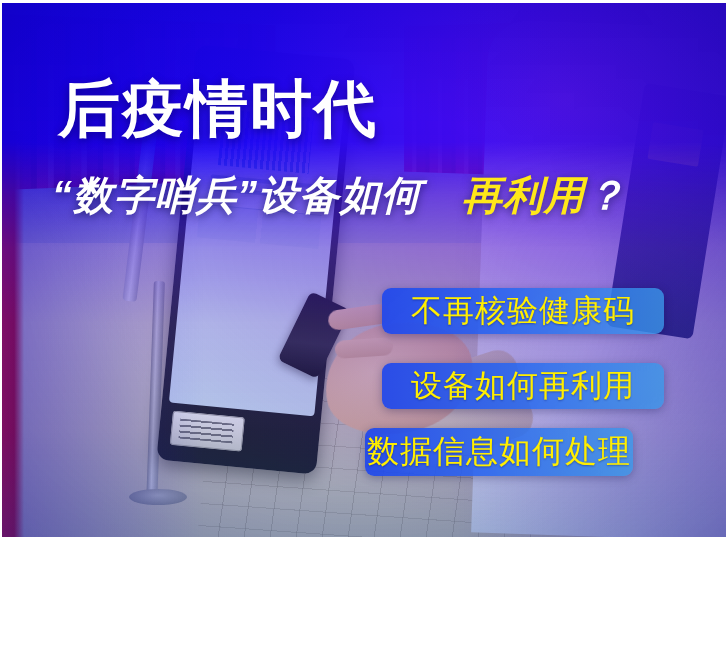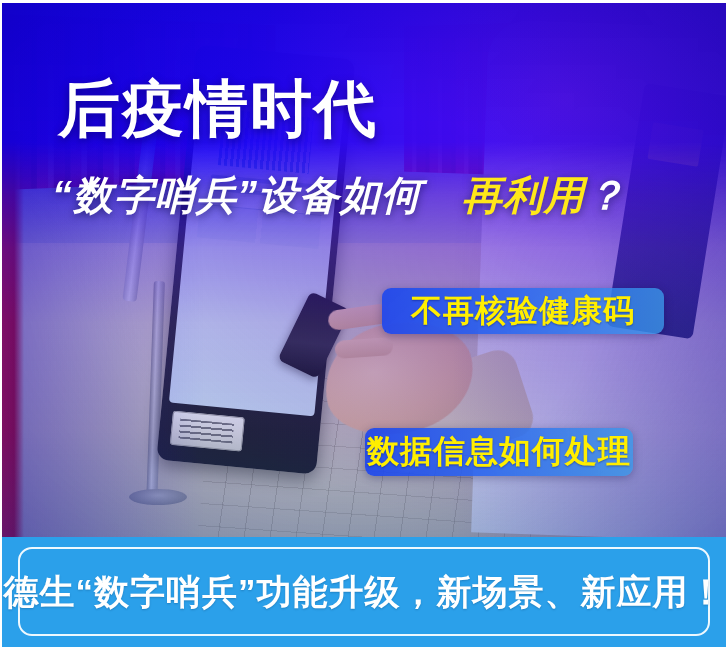--- a/index.html
+++ b/index.html
@@ -209,21 +209,21 @@
     font-style:italic;
     text-shadow:0 2px 8px rgba(0,0,40,.55);
     white-space:nowrap;
   }
   .subtitle .hl{ color:#ffe819;margin-left:40px; }
 
   
   .pill{
     position:absolute;
     display:flex; align-items:center; justify-content:center;
-    color:#ffee00; font-weight:bold; letter-spacing:1px;
+    color:#ffee00; font-weight:normal; letter-spacing:1px;
     border-radius:9px;
     background:linear-gradient(90deg, rgba(30,70,235,.92) 0%, rgba(40,100,238,.88) 45%, rgba(58,150,232,.80) 100%);
     box-shadow:0 2px 10px rgba(0,0,60,.30);
     text-shadow:0 1px 2px rgba(0,0,60,.35);
   }
   .pill-1{ left:382px; top:288px; width:282px; height:46px; font-size:31px; }
   .pill-2{ left:382px; top:363px; width:282px; height:46px; font-size:31px; }
   .pill-3{ left:365px; top:428px; width:268px; height:48px; font-size:32px; }
 
   
@@ -298,22 +298,21 @@
     <div class="vignette"></div>
   </div>
 
   <div class="title">后疫情时代</div>
 
   <div class="subtitle"><span>“数字哨兵”设备如何</span><span class="hl">再利用</span><span>？</span></div>
 
   <div class="pill pill-1">
     <span>不再核验健康码</span>
   </div>
+  <div class="pill pill-2">
+    <span>设备如何再利用</span>
+  </div>
   <div class="pill pill-3">
     <span>数据信息如何处理</span>
   </div>
 
-  <div class="banner">
-    <div class="banner-inner"></div>
-    <div class="banner-text">德生“数字哨兵”功能升级，新场景、新应用！</div>
-  </div>
 
 </div>
 
 </body></html>

